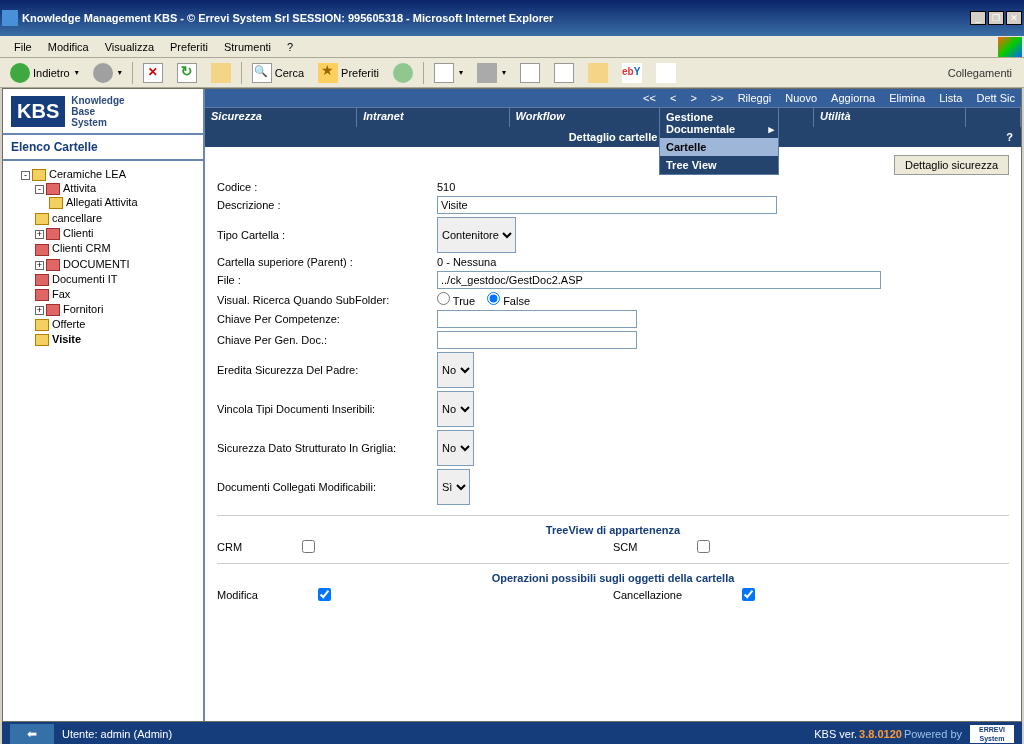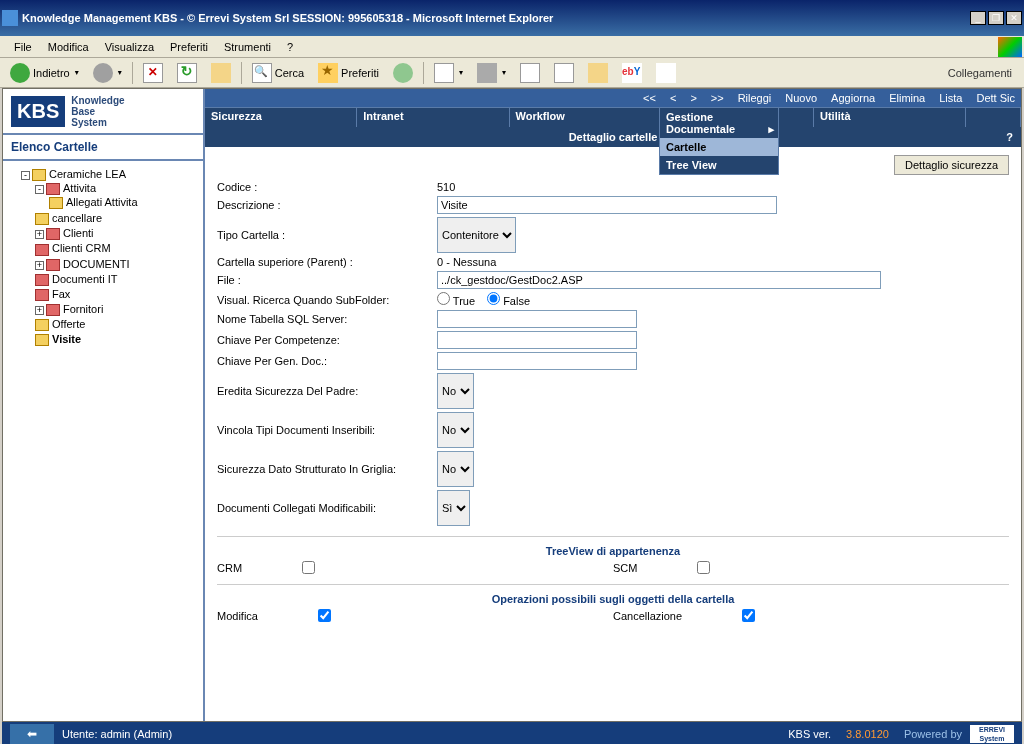--- a/index.html
+++ b/index.html
@@ -61,21 +61,21 @@
   .tree li { padding: 1px 0; white-space: nowrap; }
   .tree .tog { display: inline-block; width: 9px; height: 9px; border: 1px solid #666; text-align: center; line-height: 7px; font-size: 9px; margin-right: 2px; background: #fff; cursor: pointer; }
   .tree .ficon { display: inline-block; width: 14px; height: 12px; background: #f4d060; border: 1px solid #b08000; margin-right: 3px; vertical-align: middle; }
   .tree .ficon.red { background: #e06666; border-color: #a03030; }
   .tree .sel { font-weight: bold; }
   
   
   .main { flex: 1; display: flex; flex-direction: column; background: #fff; }
   .topnav { background: #355f9b; color: #fff; height: 18px; display: flex; justify-content: flex-end; align-items: center; padding: 0 6px; gap: 14px; font-size: 11px; }
   .topnav span { cursor: pointer; }
-  .tabs { display: flex; height: 20px; background: #ec4899; border-top: 1px solid #5a7ba8; }
+  .tabs { display: flex; height: 20px; background: #ec4899; border-top: 1px solid #5a7ba8; font-style: italic; }
   .tab { flex: 1; background: #24446e; color: #fff; font-weight: bold; padding: 2px 6px; border-right: 1px solid #5a7ba8; cursor: pointer; font-size: 11px; }
   
   .page-header { background: #24446e; color: #fff; height: 20px; display: flex; align-items: center; justify-content: center; font-weight: bold; position: relative; }
   .page-header .help { position: absolute; right: 8px; cursor: pointer; }
   
   .dropdown { position: absolute; top: 16px; left: 660px; width: 120px; background: #24446e; border: 1px solid #5a7ba8; z-index: 10; }
   .dropdown-item { padding: 3px 6px; color: #fff; cursor: pointer; position: relative; }
   .dropdown-item.hl { background: #9eb7d8; color: #000; }
   .dropdown-item .arrow { position: absolute; right: 4px; }
   
@@ -94,21 +94,21 @@
   
   .cols2 { display: flex; }
   .cols2 > div { flex: 1; display: flex; align-items: center; gap: 60px; }
   .cols3 { display: flex; }
   .cols3 > div { flex: 1; display: flex; align-items: center; gap: 60px; }
   
   
   .footer { background: #153d7b; color: #fff; height: 24px; display: flex; align-items: center; padding: 0 8px; margin: 0 2px; }
   .footer-icon { width: 44px; height: 20px; background: #3670a8; margin-right: 8px; display: flex; align-items: center; justify-content: center; font-size: 12px; }
   .footer .spacer { flex: 1; }
-  .footer .ver { color: #ff9933; font-weight: normal; margin: 0 15px; }
+  .footer .ver { color: #ff9933; font-weight: bold; margin: 0 2px; }
   .footer .pb { color: #9cc1e8; }
   .footer-logo { width: 44px; height: 18px; background: #fff; margin-left: 8px; color: #153d7b; font-size: 7px; text-align: center; font-weight: bold; line-height: 9px; padding-top: 0px; }
   
   
   .statusbar { background: #ece9d8; height: 20px; display: flex; align-items: center; padding: 0 4px; border-top: 1px solid #fff; border-bottom: 1px solid #aca899; margin-top: 2px; }
   .statusbar .sb-icon { width: 16px; height: 16px; background: #4a90d9; margin-right: 4px; }
   .statusbar .sb-text { flex: 1; }
   .statusbar .sb-zone { border-left: 1px solid #aca899; padding: 0 8px; display: flex; align-items: center; gap: 4px; height: 100%; }
   .statusbar .sb-zicon { width: 14px; height: 14px; background: #6a9c6a; }
 </style>
@@ -287,24 +287,20 @@
           </div>
         <div class="frow">
             <div class="flabel">File :</div>
             <div class="fval"><input type="text" style="width: 444px;" value="../ck_gestdoc/GestDoc2.ASP"></div>
           </div>
         <div class="frow">
             <div class="flabel">Visual. Ricerca Quando SubFolder:</div>
             <div class="fval radio-group"><label><input type="radio" name="vr" style=""> <span>True</span></label><label><input type="radio" name="vr" checked="" style=""> <span>False</span></label></div>
           </div>
         <div class="frow">
-            <div class="flabel">Nome Tabella SQL Server:</div>
-            <div class="fval"><input type="text" style="width: 200px;"></div>
-          </div>
-        <div class="frow">
             <div class="flabel">Chiave Per Competenze:</div>
             <div class="fval"><input type="text" style="width: 200px;"></div>
           </div>
         <div class="frow">
             <div class="flabel">Chiave Per Gen. Doc.:</div>
             <div class="fval"><input type="text" style="width: 200px;"></div>
           </div>
         <div class="frow">
             <div class="flabel">Eredita Sicurezza Del Padre:</div>
             <div class="fval"><select><option>No</option></select></div>

